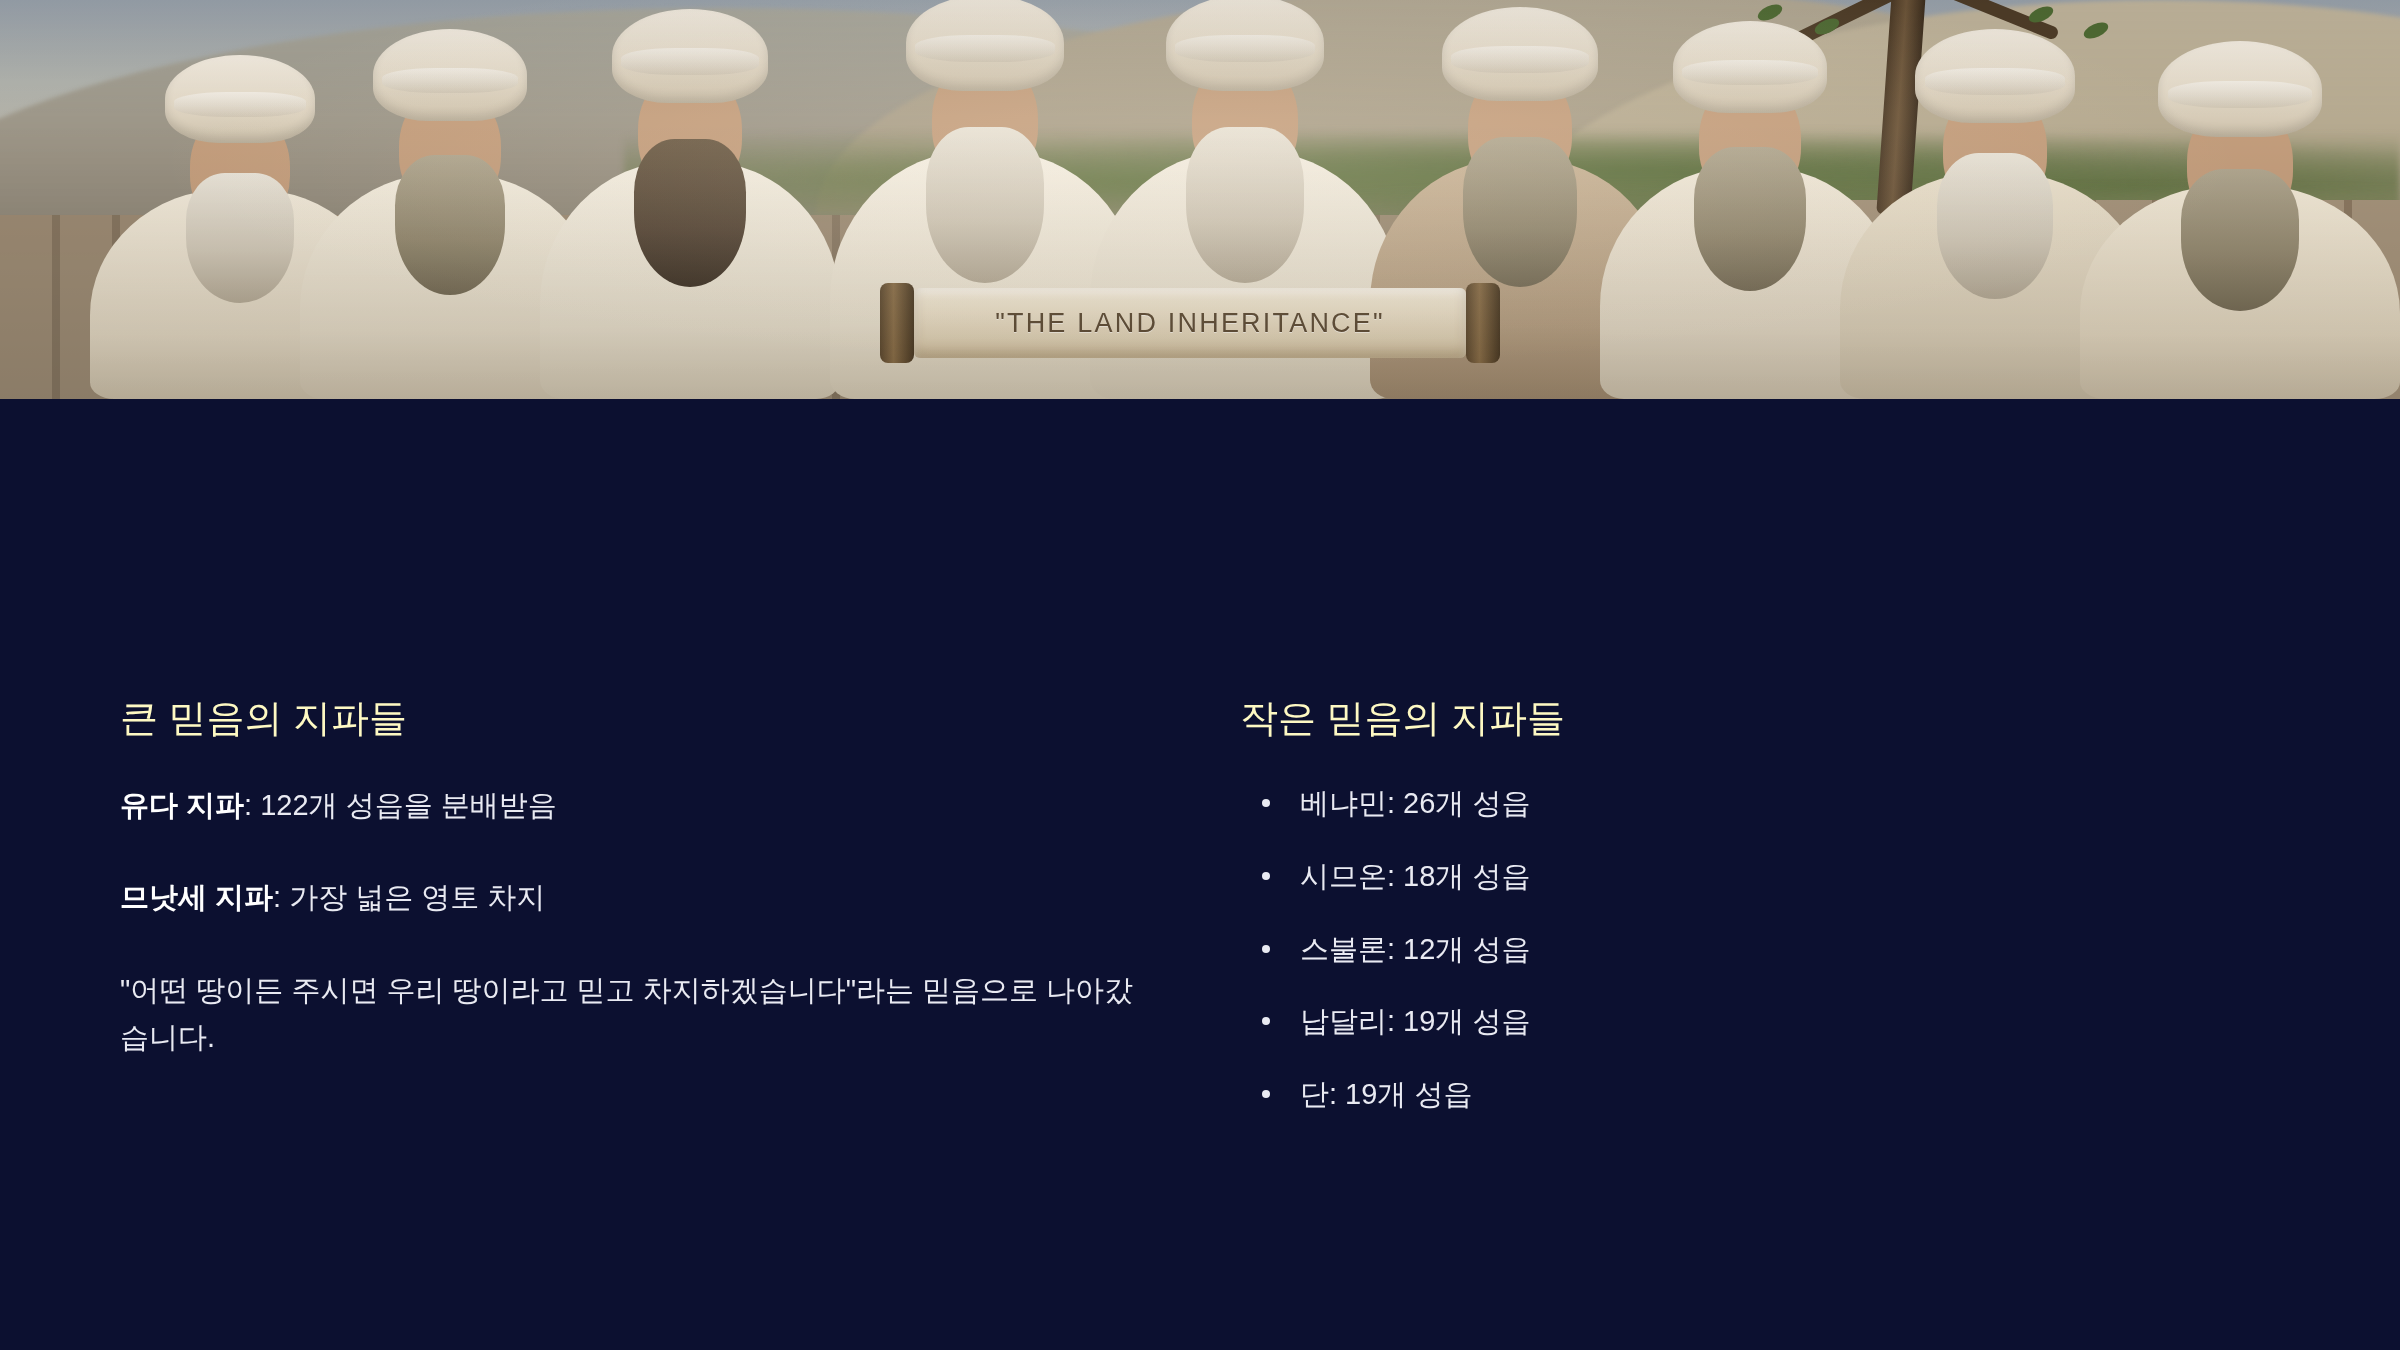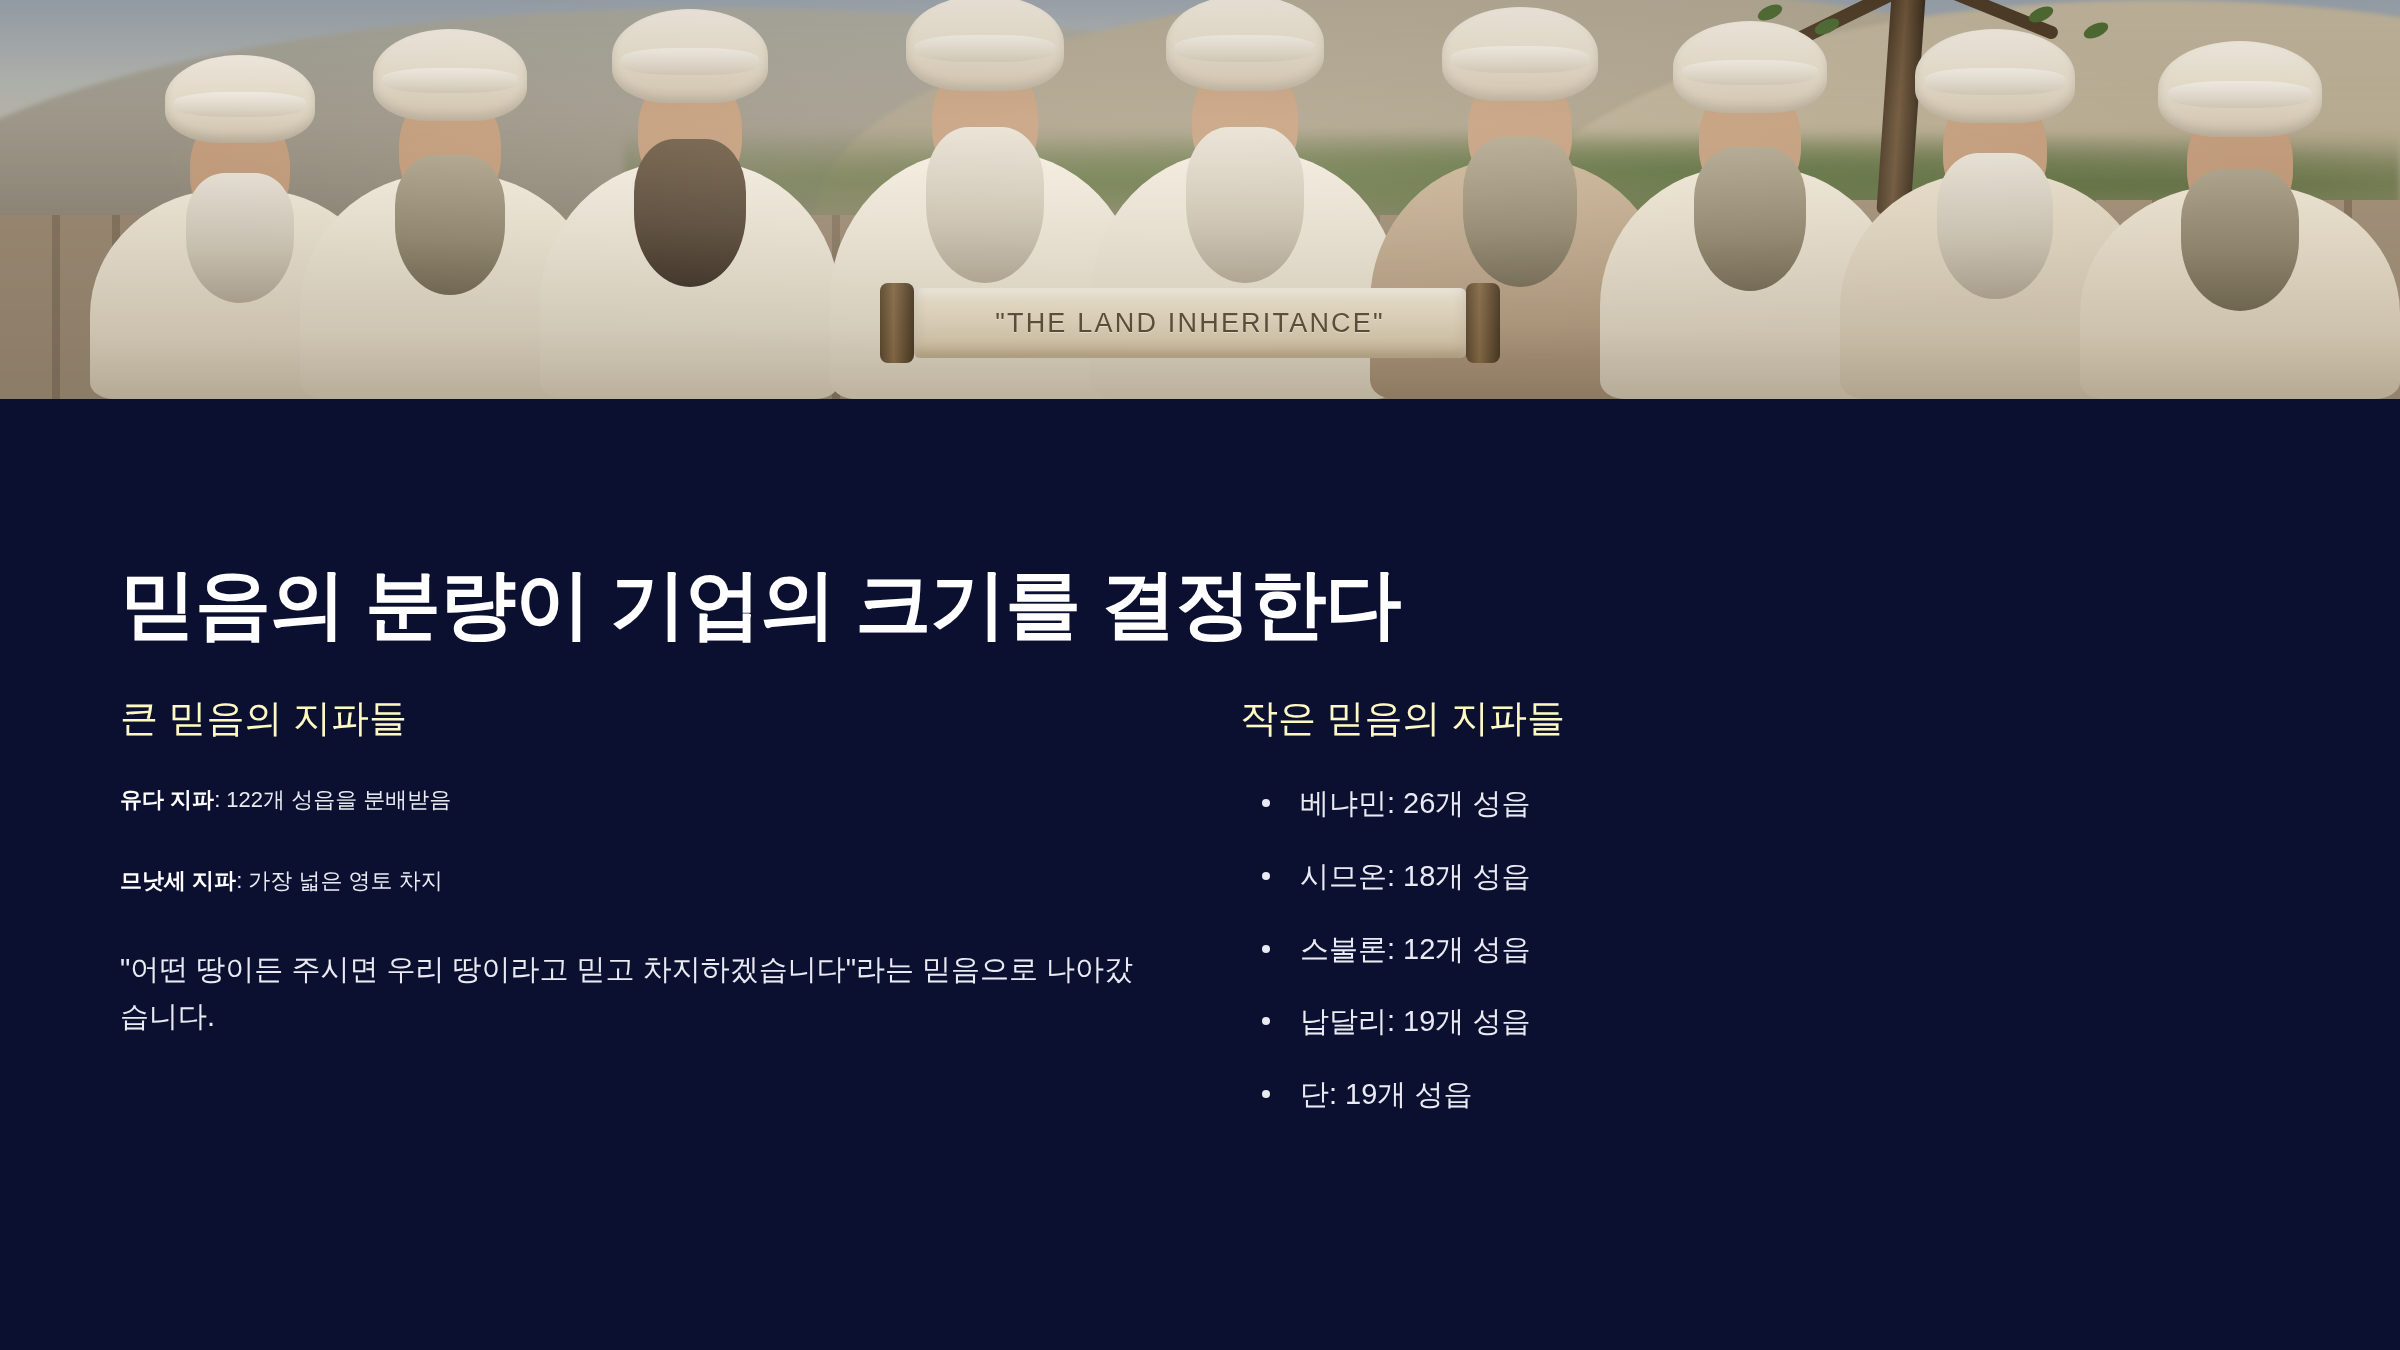--- a/index.html
+++ b/index.html
@@ -290,21 +290,21 @@
   }
   .col-heading {
     color: #fef9c3;
     font-size: 38px;
     font-weight: 400;
     line-height: 1.3;
     margin: 0 0 40px 0;
   }
   .fact {
     color: #e9eaf2;
-    font-size: 22px;
+    font-size: 29px;
     line-height: 1.55;
     margin: 0 0 47px 0;
   }
   .fact b {
     font-weight: 700;
     color: #ffffff;
   }
   .quote-para {
     color: #e9eaf2;
     font-size: 29px;
@@ -435,21 +435,20 @@
         <div class="scroll-text">"THE  LAND INHERITANCE"</div>
       </div>
 
       <div class="hero-grade"></div>
       <div class="hero-blur"></div>
     </div>
   </div>
 
   <div class="content">
 
-    <h1 class="page-title">믿음의 분량이 기업의 크기를 결정한다</h1>
 
     <div class="columns">
 
       <div class="col-left">
         <h2 class="col-heading">큰 믿음의 지파들</h2>
 
         <p class="fact">
           <b>유다 지파</b><span>: </span><span>122개 성읍을 분배받음</span>
         </p>
 

